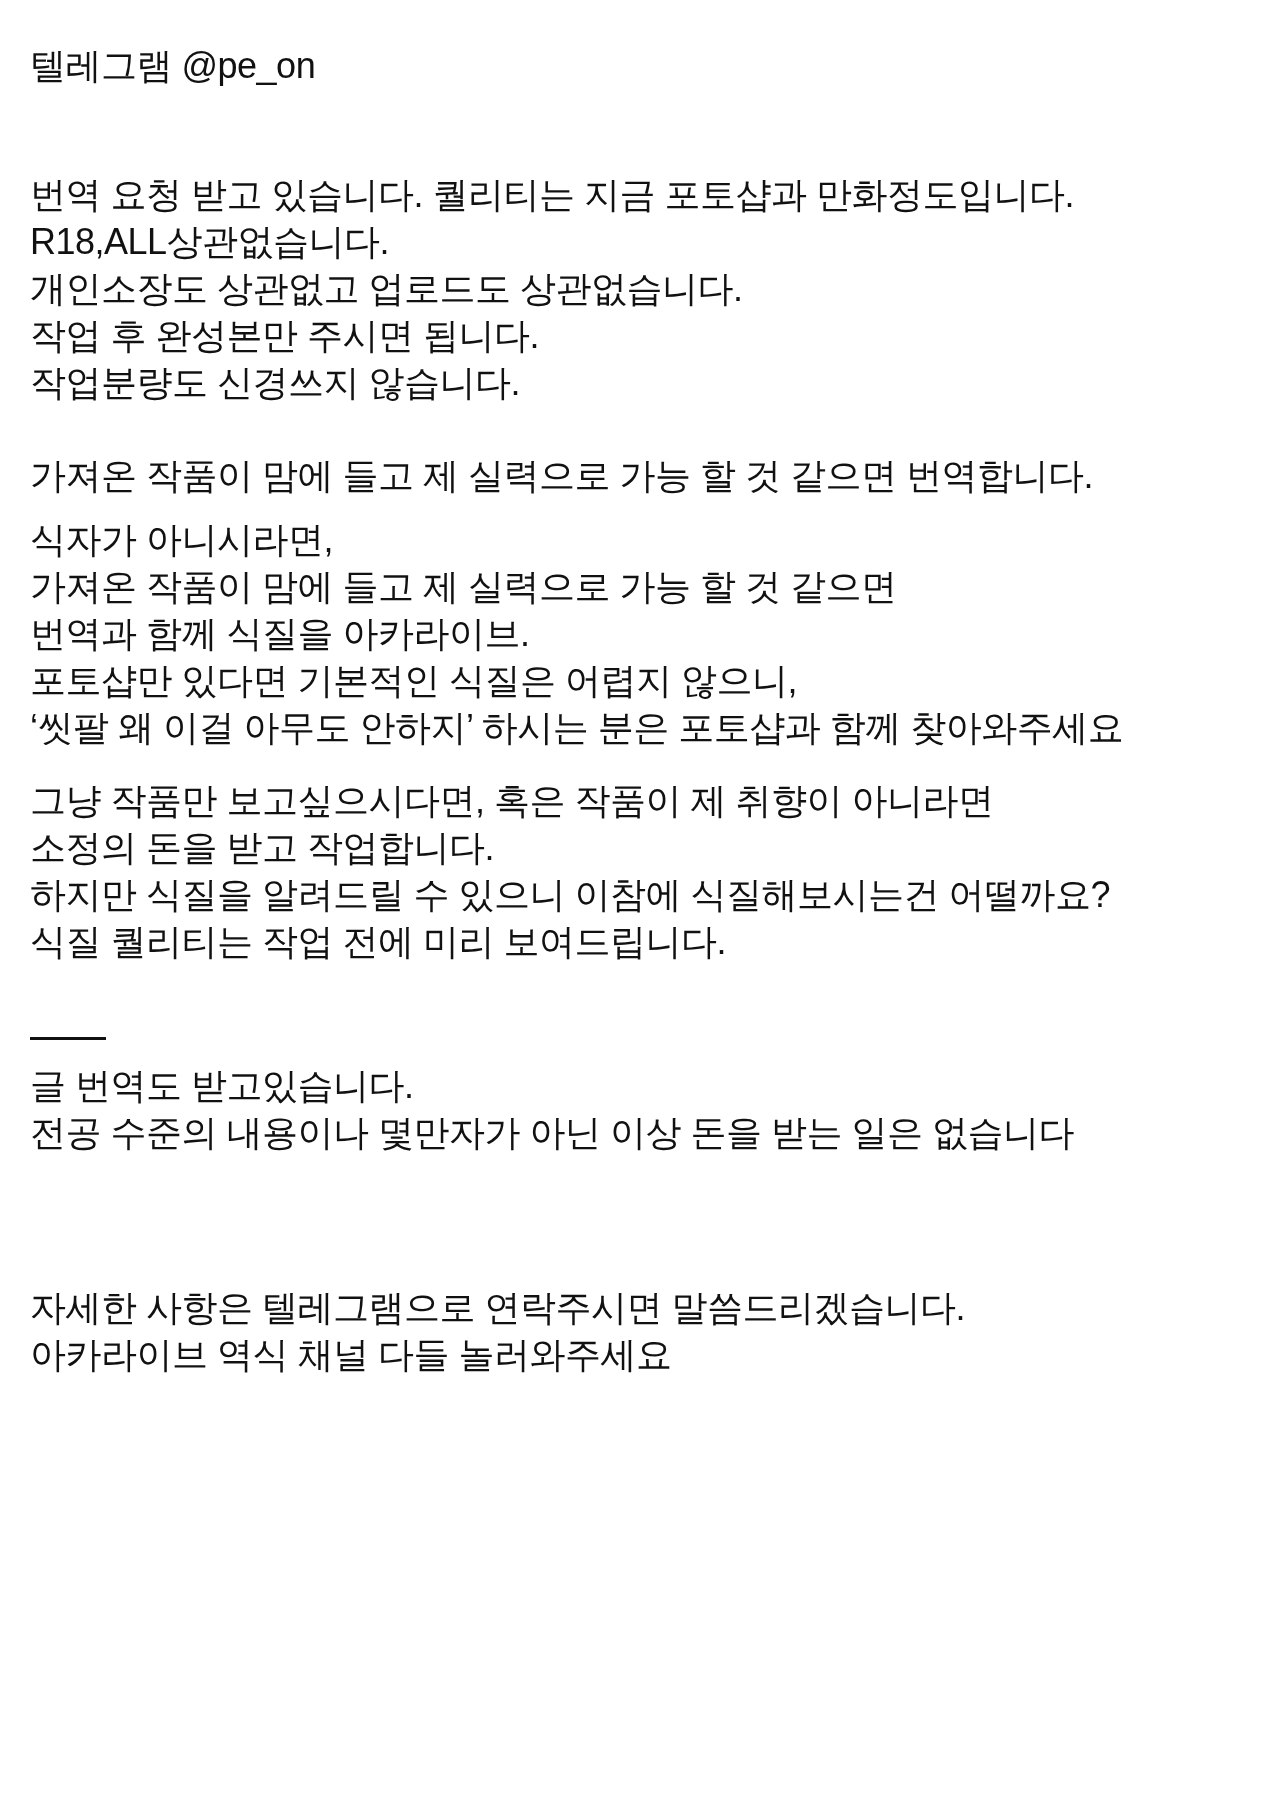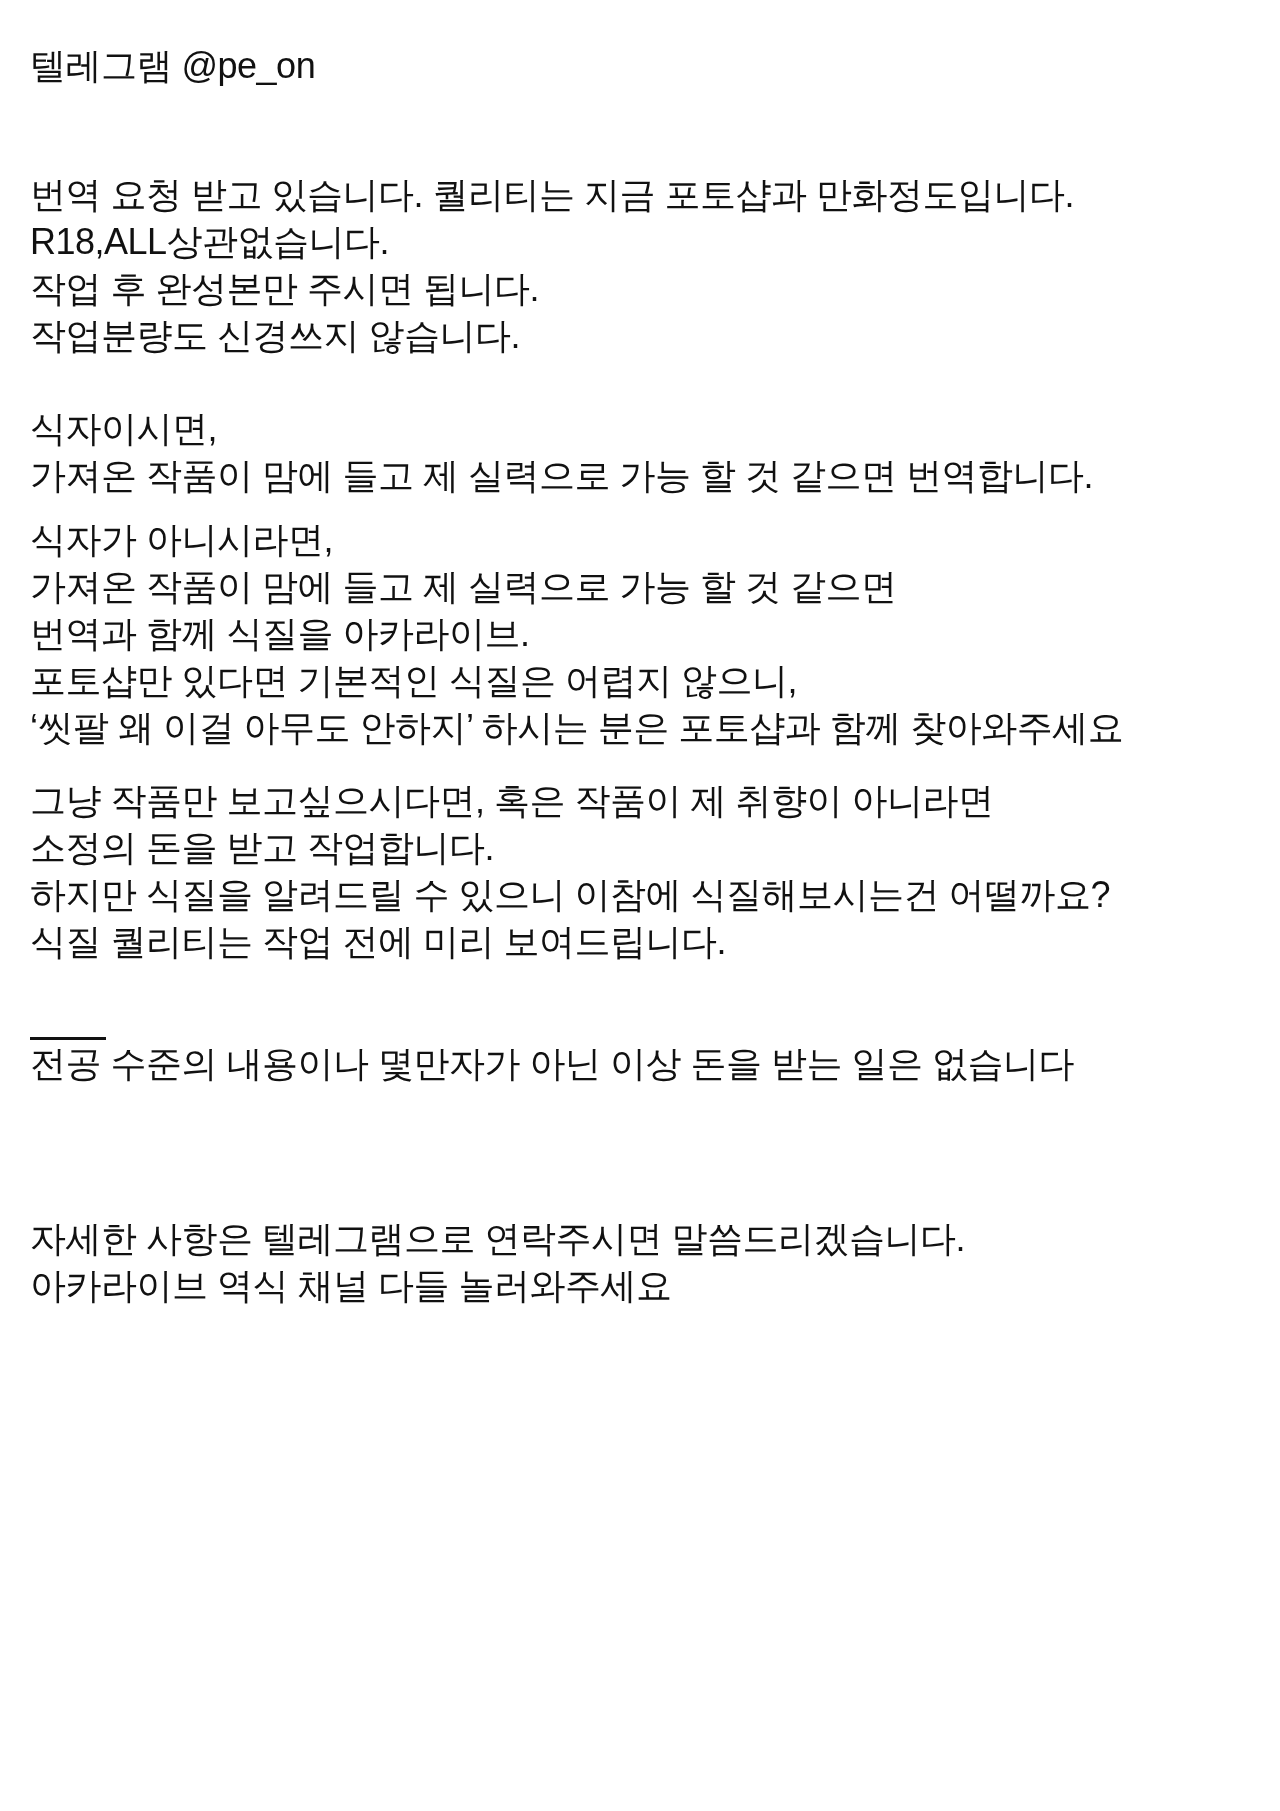--- a/index.html
+++ b/index.html
@@ -51,46 +51,49 @@
 </head>
 <body>
 
 <div class="doc">
 
   <div class="header-line">텔레그램 @pe_on</div>
 
   <div class="para s1">
     <div class="line">번역 요청 받고 있습니다. 퀄리티는 지금 포토샵과 만화정도입니다.</div>
     <div class="line">R18,ALL상관없습니다.</div>
+    <div class="line">개인소장도 상관없고 업로드도 상관없습니다.</div>
     <div class="line">작업 후 완성본만 주시면 됩니다.</div>
     <div class="line">작업분량도 신경쓰지 않습니다.</div>
   </div>
 
   <div class="para s2">
-    <div class="line">식자이시면,</div>
     <div class="line">가져온 작품이 맘에 들고 제 실력으로 가능 할 것 같으면 번역합니다.</div>
   </div>
 
   <div class="para s3">
     <div class="line">식자가 아니시라면,</div>
     <div class="line">가져온 작품이 맘에 들고 제 실력으로 가능 할 것 같으면</div>
     <div class="line">번역과 함께 식질을 아카라이브.</div>
     <div class="line">포토샵만 있다면 기본적인 식질은 어렵지 않으니,</div>
     <div class="line">‘씻팔 왜 이걸 아무도 안하지’ 하시는 분은 포토샵과 함께 찾아와주세요</div>
   </div>
 
   <div class="para s4">
     <div class="line">그냥 작품만 보고싶으시다면, 혹은 작품이 제 취향이 아니라면</div>
     <div class="line">소정의 돈을 받고 작업합니다.</div>
     <div class="line">하지만 식질을 알려드릴 수 있으니 이참에 식질해보시는건 어떨까요?</div>
     <div class="line">식질 퀄리티는 작업 전에 미리 보여드립니다.</div>
   </div>
 
   <div class="divider"></div>
 
+  <div class="para s5">
+    <div class="line">글 번역도 받고있습니다.</div>
+  </div>
 
   <div class="para s6">
     <div class="line">전공 수준의 내용이나 몇만자가 아닌 이상 돈을 받는 일은 없습니다</div>
   </div>
 
   <div class="para s7">
     <div class="line">자세한 사항은 텔레그램으로 연락주시면 말씀드리겠습니다.</div>
     <div class="line">아카라이브 역식 채널 다들 놀러와주세요</div>
   </div>
 

